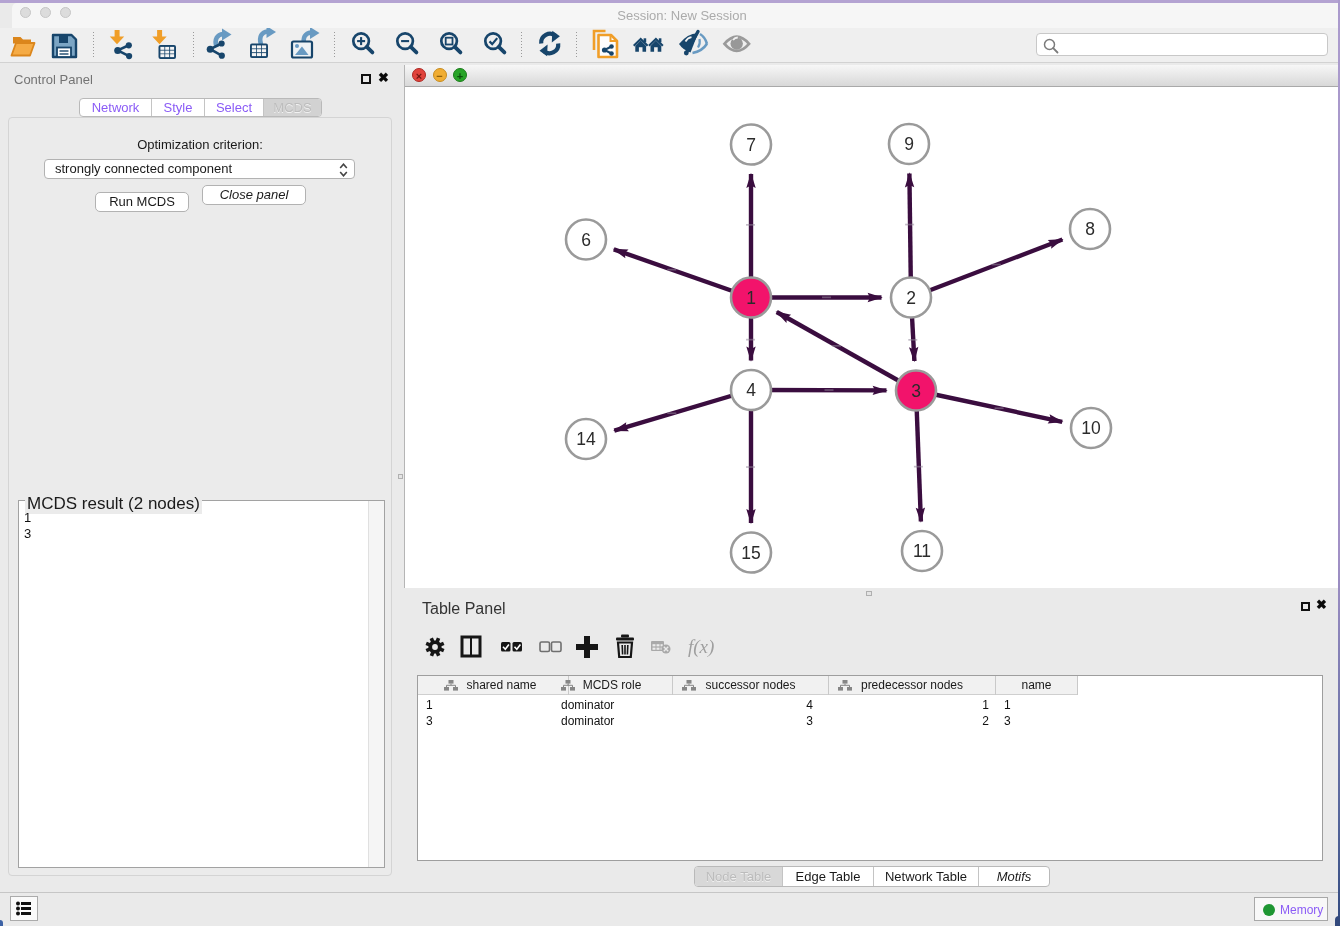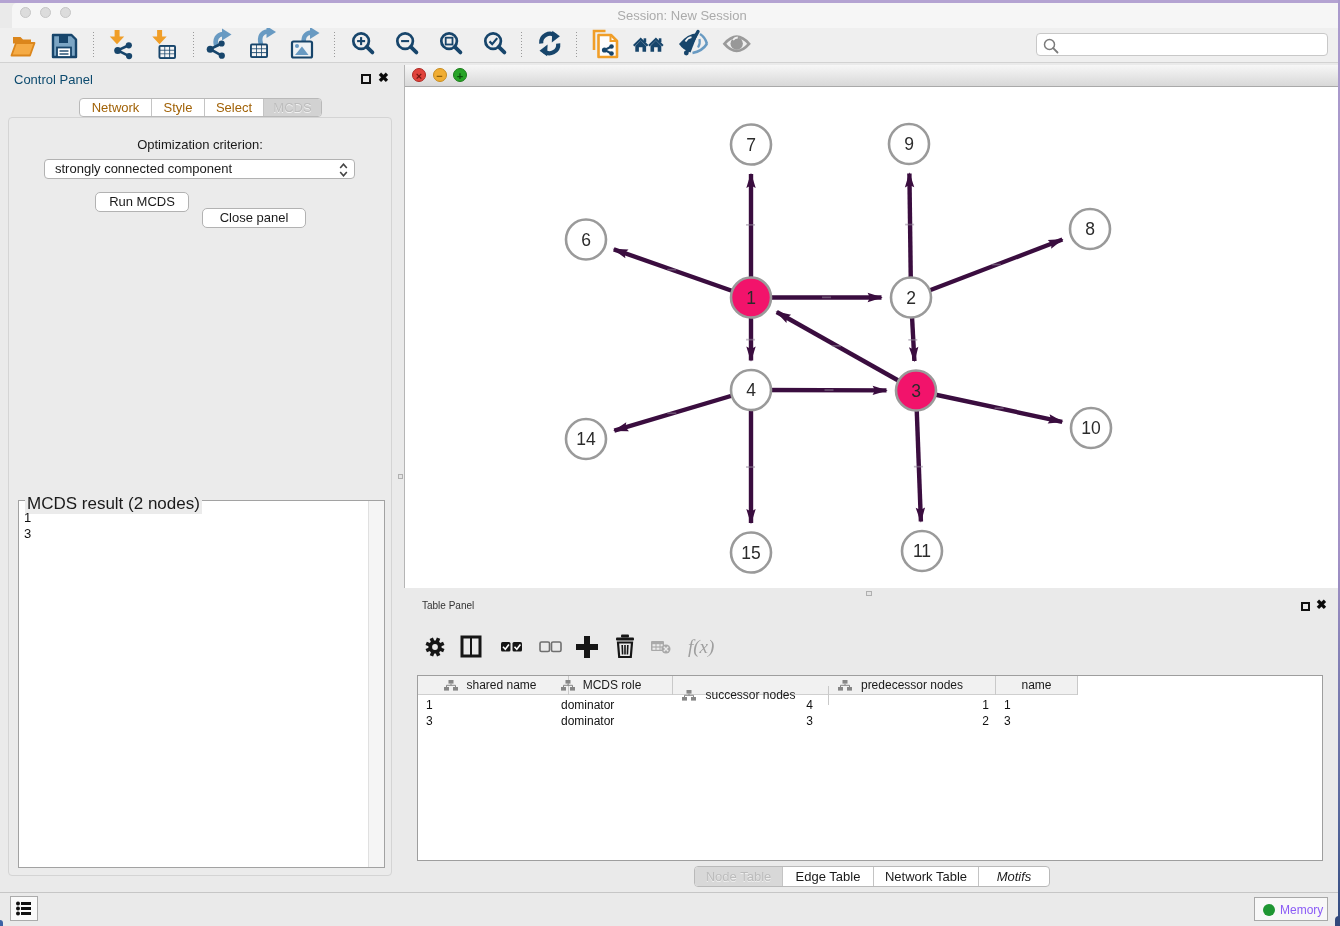--- a/index.html
+++ b/index.html
@@ -13,47 +13,47 @@
 #brcorner { right:0; top:916px; width:5px; height:10px; background:#32497c; border-radius:4px 0 0 0; }
 
 #titlebar { left:0; top:3px; width:1340px; height:39px; background:#f6f6f6; border-bottom:2px solid #701a75; border-radius:5px 5px 0 0;margin-left:12px; }
 .tl { position:absolute; top:4px; width:11px; height:11px; border-radius:50%; background:#dcdcdc; border:1px solid #c6c6c6; }
 #wintitle { position:absolute; top:5px; left:0; width:100%; text-align:center; font-size:13px; color:#ababab; }
 
 #toolbar { left:0; top:28px; width:1340px; height:35px; background:#efefef; border-bottom:1px solid #d2d2d2; }
 .tsep { position:absolute; top:4px; width:1px; height:26px; background-image:linear-gradient(#9a9a9a 33%, rgba(0,0,0,0) 0%); background-size:1px 3px; }
 #searchbox { position:absolute; left:1036px; top:5px; width:292px; height:23px; background:#fff; border:1px solid #c8c8c8; border-radius:4px; }
 
-#cptitle { left:14px; top:72px; font-size:13px; color:#0c4a6e; }
+#cptitle { left:14px; top:72px; font-size:13px; color:#737373; }
 #cpfloat { left:361px; top:74px; width:10px; height:10px; border:2px solid #111; }
 .xicon { font-size:13px; font-weight:bold; color:#0a0a0a; }
 #cpclose { left:378px; top:70px; }
 #cppanel { left:8px; top:117px; width:384px; height:759px; background:#ebebeb; border:1px solid #d4d4d4; border-radius:4px; }
 #tabs { left:79px; top:98px; width:243px; height:19px; display:flex; font-size:13px; border:1px solid #b9b9b9; border-radius:4px; background:#fff; overflow:hidden; }
-#tabs div { flex:0 0 auto; text-align:center; line-height:18px; color:#a16207; border-right:1px solid #c4c4c4; }
+#tabs div { flex:0 0 auto; text-align:center; line-height:18px; color:#8b5cf6; border-right:1px solid #c4c4c4; }
 #tabs div:last-child { border-right:none; background:#d2d2d2; color:#bdbdbd; text-shadow:0 1px 0 #f2f2f2; }
 #optlabel { left:0px; top:137px; width:400px; text-align:center; font-size:13px; color:#1a1a1a; }
 #combo { left:44px; top:159px; width:311px; height:20px; background:#fff; border:1px solid #b2b2b2; border-radius:4px; font-size:13px; color:#1a1a1a; line-height:18px; padding-left:10px; }
 .btn { position:absolute; height:20px; background:#fff; border:1px solid #b2b2b2; border-radius:5px; font-size:13px; color:#1a1a1a; text-align:center; line-height:18px; }
 #runbtn { left:95px; top:192px; width:94px; }
-#closebtn { left:202px; top:208px; width:104px; }
+#closebtn { left:202px; top:185px; width:104px;font-style:italic; }
 
 #mcdsbox { left:18px; top:500px; width:367px; height:368px; border:1px solid #a2a2a2; background:#fff; }
 #mcdslegend { left:25px; top:494px; background:#ebebeb; padding:0 2px; font-size:17px; color:#1a1a1a; }
 #mcdstext { left:24px; top:510px; font-size:13px; color:#111; line-height:16px; }
 #mcdsscroll { left:368px; top:501px; width:16px; height:366px; background:#f5f5f5; border-left:1px solid #e0e0e0; }
 
 .splitdot { position:absolute; width:5px; height:5px; background:#e4e4e4; border:1px solid #b0b0b0; }
 
 #netwin { left:404px; top:65px; width:936px; height:523px; background:#fff; border-left:1px solid #b5b5b5; }
 #nettitle { position:absolute; left:0; top:0; width:100%; height:22px; background:linear-gradient(#f7f7f7, #d8d8d8); border-bottom:1px solid #a9a9a9; }
 #nettitle span { position:absolute; width:100%; text-align:center; top:4px; font-size:13px; color:#1a1a1a; }
 .tlb { position:absolute; top:3px; width:14px; height:14px; border-radius:50%; text-align:center; font-size:11px; font-weight:bold; line-height:14px; }
 
-#tptitle { left:422px; top:600px; font-size:10px; color:#333; }
+#tptitle { left:422px; top:600px; font-size:16px; color:#333; }
 #tpfloat { left:1301px; top:602px; width:9px; height:9px; border:2px solid #111; }
 #tpclose { left:1316px; top:597px; }
 #tablewrap { left:417px; top:675px; width:906px; height:186px; background:#fff; border:1px solid #9e9e9e; }
 #thead { position:absolute; left:0; top:0; width:660px; height:19px; background:#f1f1f1; border-bottom:1px solid #cfcfcf; font-size:12px; color:#1a1a1a; }
 .th { position:absolute; top:0; height:19px; border-right:1px solid #c9c9c9; text-align:center; line-height:19px; }
 .trow { position:absolute; font-size:12px; color:#111; height:16px; line-height:16px; }
 
 #btabs { left:694px; top:866px; height:21px; display:flex; font-size:13px; border:1px solid #b9b9b9; border-radius:4px; background:#fff; overflow:hidden; }
 #btabs div { text-align:center; line-height:20px; color:#1a1a1a; border-right:1px solid #c4c4c4; }
 #btabs div:last-child { border-right:none; }
@@ -408,21 +408,21 @@
             </g>
           </svg>shared name</div>
       <div class="th" style="left:134px; width:121px;"><svg style="position:absolute;left:9px;top:4px;" width="14" height="11" viewBox="0 0 14 11">
             <g fill="#868686">
               <rect x="4.5" y="0" width="5" height="3.6"></rect>
               <rect x="0" y="7" width="5" height="3.6"></rect>
               <rect x="9" y="7" width="5" height="3.6"></rect>
               <path d="M7,3.6 v1.7 M2.5,7 v-1.7 h9 v1.7" fill="none" stroke="#868686" stroke-width="1"></path>
             </g>
           </svg>MCDS role</div>
-      <div class="th" style="left:255px; width:156px;margin-top:10px;"><svg style="position:absolute;left:9px;top:4px;" width="14" height="11" viewBox="0 0 14 11">
+      <div class="th" style="left:255px; width:156px;"><svg style="position:absolute;left:9px;top:4px;" width="14" height="11" viewBox="0 0 14 11">
             <g fill="#868686">
               <rect x="4.5" y="0" width="5" height="3.6"></rect>
               <rect x="0" y="7" width="5" height="3.6"></rect>
               <rect x="9" y="7" width="5" height="3.6"></rect>
               <path d="M7,3.6 v1.7 M2.5,7 v-1.7 h9 v1.7" fill="none" stroke="#868686" stroke-width="1"></path>
             </g>
           </svg>successor nodes</div>
       <div class="th" style="left:411px; width:167px;"><svg style="position:absolute;left:9px;top:4px;" width="14" height="11" viewBox="0 0 14 11">
             <g fill="#868686">
               <rect x="4.5" y="0" width="5" height="3.6"></rect>

